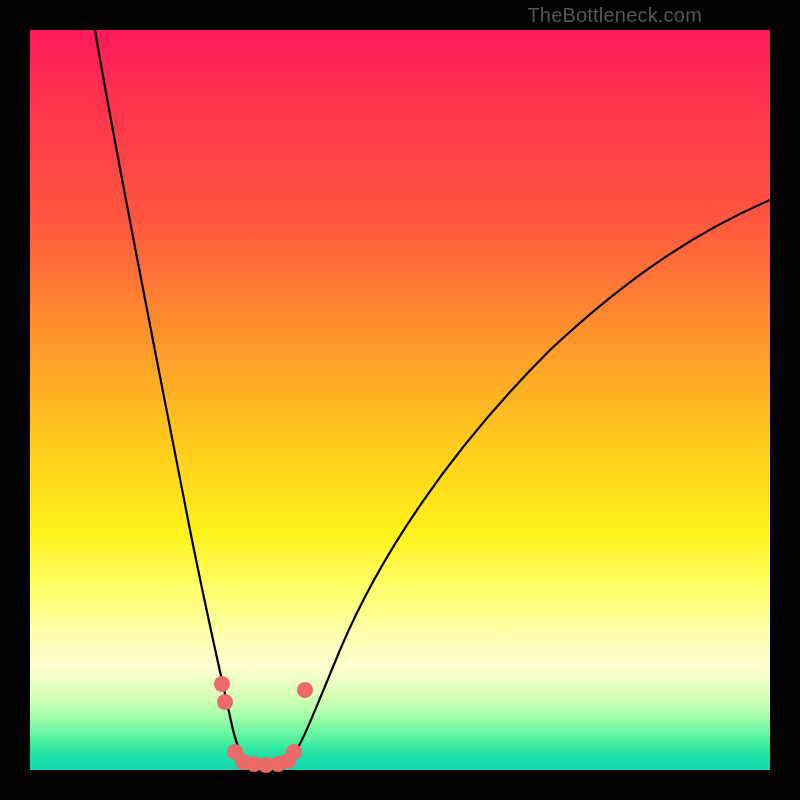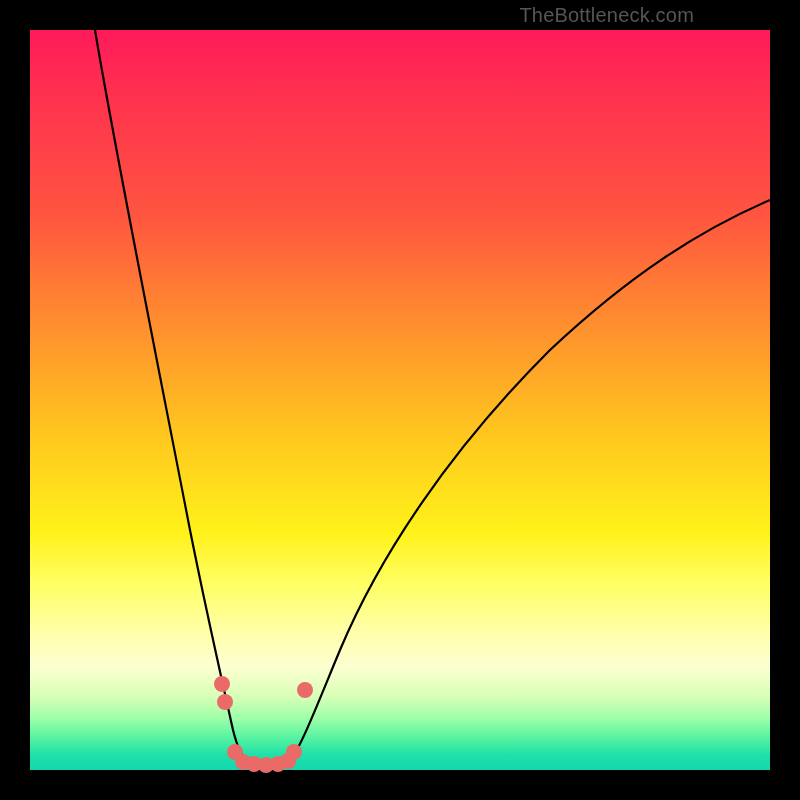--- a/index.html
+++ b/index.html
@@ -11,20 +11,21 @@
     overflow: hidden;
     font-family: Arial, Helvetica, sans-serif;
   }
   .frame {
     position: absolute;
     left: 0;
     top: 0;
     width: 704px;
     height: 800px;
     background: #000;
+    padding-left: 8px;
   }
   .plot {
     position: absolute;
     left: 30px;
     top: 30px;
     width: 740px;
     height: 740px;
     
     background: linear-gradient(
       to bottom,

